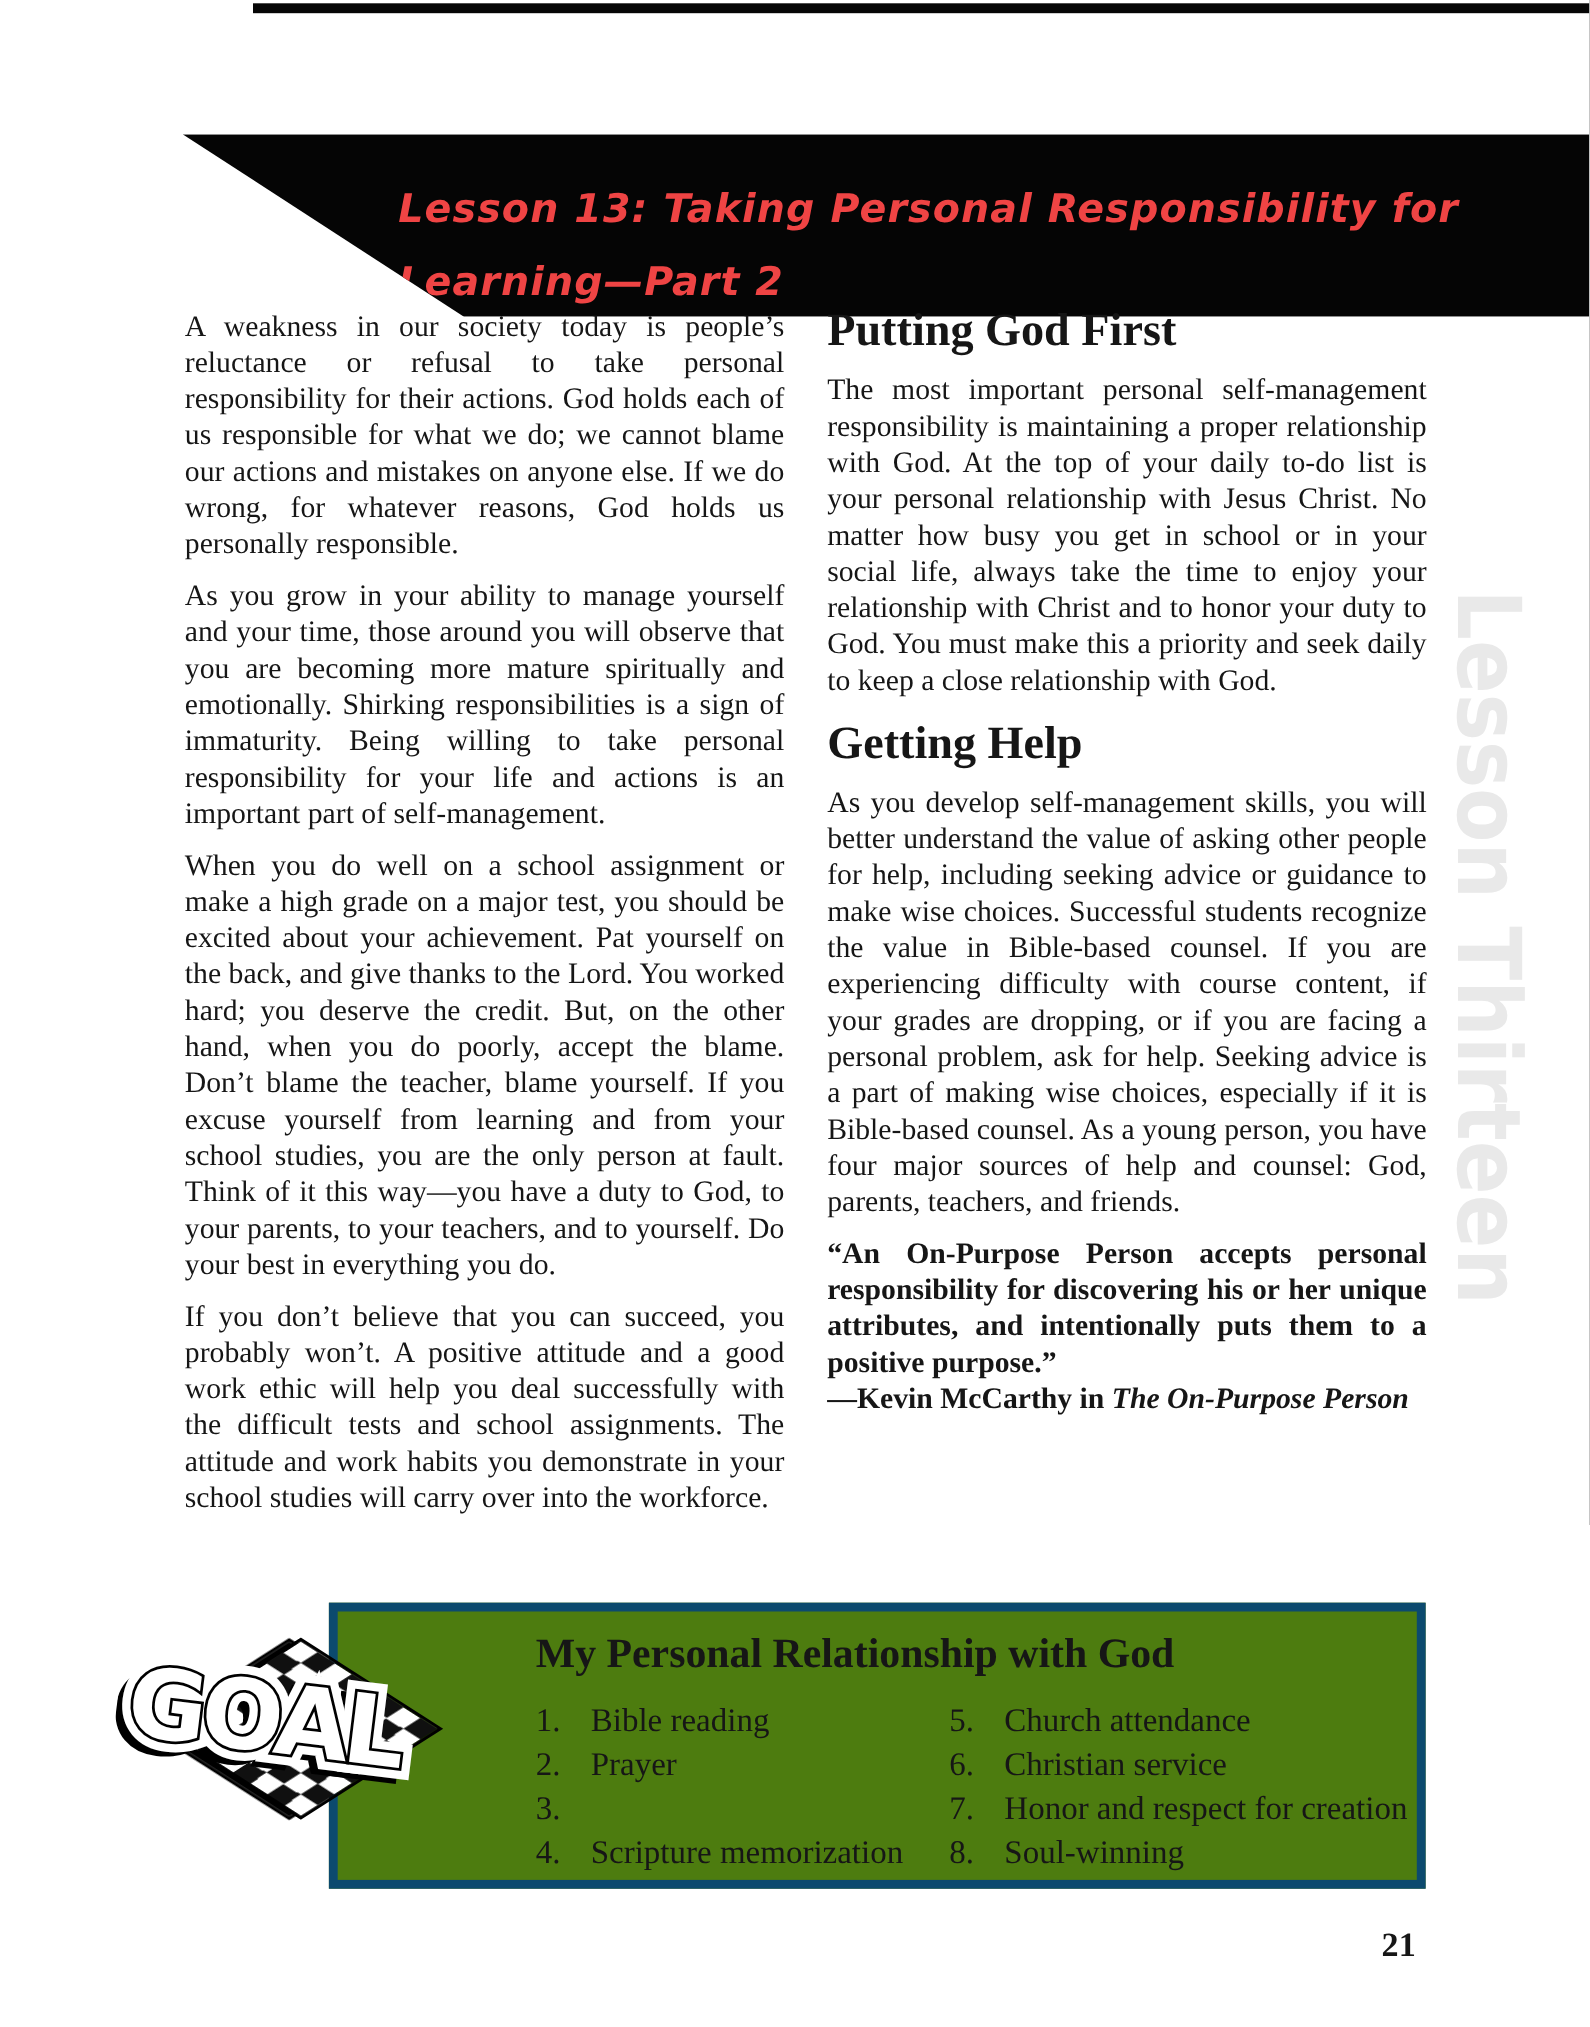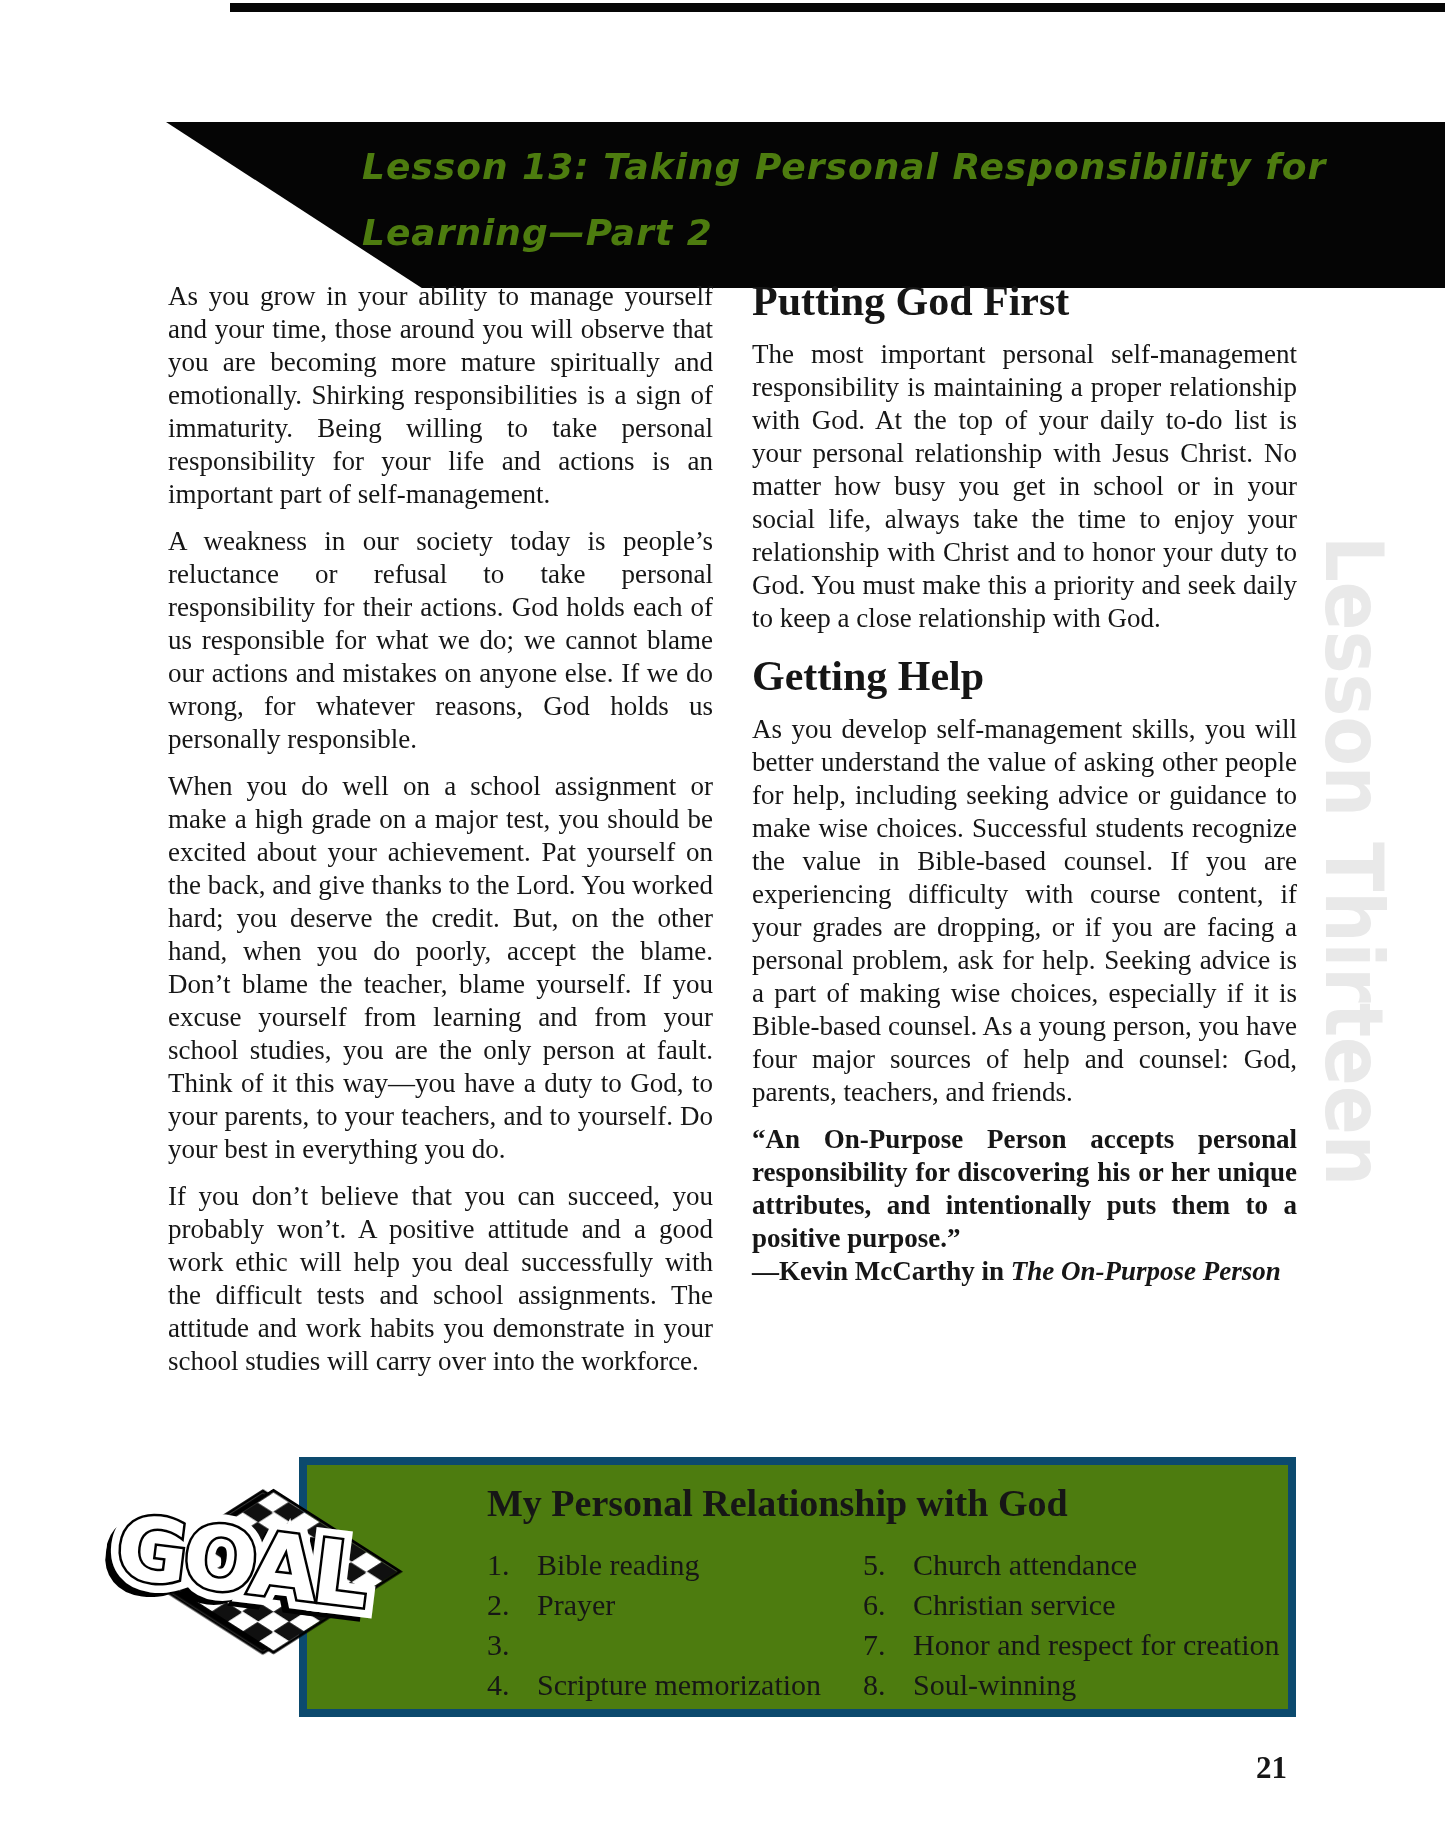--- a/index.html
+++ b/index.html
@@ -17,25 +17,25 @@
     position:absolute;left:230px;top:3px;width:1215px;height:9px;
     background:#060606;
   }
   
   .banner{
     position:absolute;left:166px;top:122px;width:1279px;height:166px;
     background:#050505;
     clip-path:polygon(0 0,100% 0,100% 100%,20% 100%);
   }
   .banner-title{
-    position:absolute;left:196px;top:12px;
+    position:absolute;left:196px;top:36px;
     font-family:"DejaVu Sans", sans-serif;
     font-style:italic;font-weight:bold;
     font-size:36px;line-height:66px;
-    color:#4d7c0f;letter-spacing:1px;
+    color:#ef4444;letter-spacing:1px;
     white-space:nowrap;
   }
   
   .watermark{
     position:absolute;left:1306px;top:536px;
     writing-mode:vertical-rl;
     font-family:"DejaVu Sans", sans-serif;
     font-weight:bold;font-stretch:condensed;
     font-size:80px;line-height:1.16;
     color:#e9e9e9;
@@ -111,22 +111,22 @@
   <div class="banner">
     <div class="banner-title">
       <div>Lesson 13: Taking Personal Responsibility for</div>
       <div>Learning—Part 2</div>
     </div>
   </div>
 
   <div class="watermark">Lesson Thirteen</div>
 
   <div class="col col-left">
+      <p class="para">A weakness in our society today is people’s reluctance or refusal to take personal responsibility for their actions. God holds each of us responsible for what we do; we cannot blame our actions and mistakes on anyone else. If we do wrong, for whatever reasons, God holds us personally responsible.</p>
       <p class="para">As you grow in your ability to manage yourself and your time, those around you will observe that you are becoming more mature spiritually and emotionally. Shirking responsibilities is a sign of immaturity. Being willing to take personal responsibility for your life and actions is an important part of self-management.</p>
-      <p class="para">A weakness in our society today is people’s reluctance or refusal to take personal responsibility for their actions. God holds each of us responsible for what we do; we cannot blame our actions and mistakes on anyone else. If we do wrong, for whatever reasons, God holds us personally responsible.</p>
       <p class="para">When you do well on a school assignment or make a high grade on a major test, you should be excited about your achievement. Pat yourself on the back, and give thanks to the Lord. You worked hard; you deserve the credit. But, on the other hand, when you do poorly, accept the blame. Don’t blame the teacher, blame yourself. If you excuse yourself from learning and from your school studies, you are the only person at fault. Think of it this way—you have a duty to God, to your parents, to your teachers, and to yourself. Do your best in everything you do.</p>
       <p class="para">If you don’t believe that you can succeed, you probably won’t. A positive attitude and a good work ethic will help you deal successfully with the difficult tests and school assignments. The attitude and work habits you demonstrate in your school studies will carry over into the workforce.</p>
     </div>
 
   <div class="col col-right">
     <h2>Putting God First</h2>
     <p class="para">The most important personal self-management responsibility is maintaining a proper relationship with God. At the top of your daily to-do list is your personal relationship with Jesus Christ. No matter how busy you get in school or in your social life, always take the time to enjoy your relationship with Christ and to honor your duty to God. You must make this a priority and seek daily to keep a close relationship with God.</p>
     <h2 class="second">Getting Help</h2>
     <p class="para">As you develop self-management skills, you will better understand the value of asking other people for help, including seeking advice or guidance to make wise choices. Successful students recognize the value in Bible-based counsel. If you are experiencing difficulty with course content, if your grades are dropping, or if you are facing a personal problem, ask for help. Seeking advice is a part of making wise choices, especially if it is Bible-based counsel. As a young person, you have four major sources of help and counsel: God, parents, teachers, and friends.</p>
     <p class="quote">“An On-Purpose Person accepts personal responsibility for discovering his or her unique attributes, and intentionally puts them to a positive purpose.”</p>

